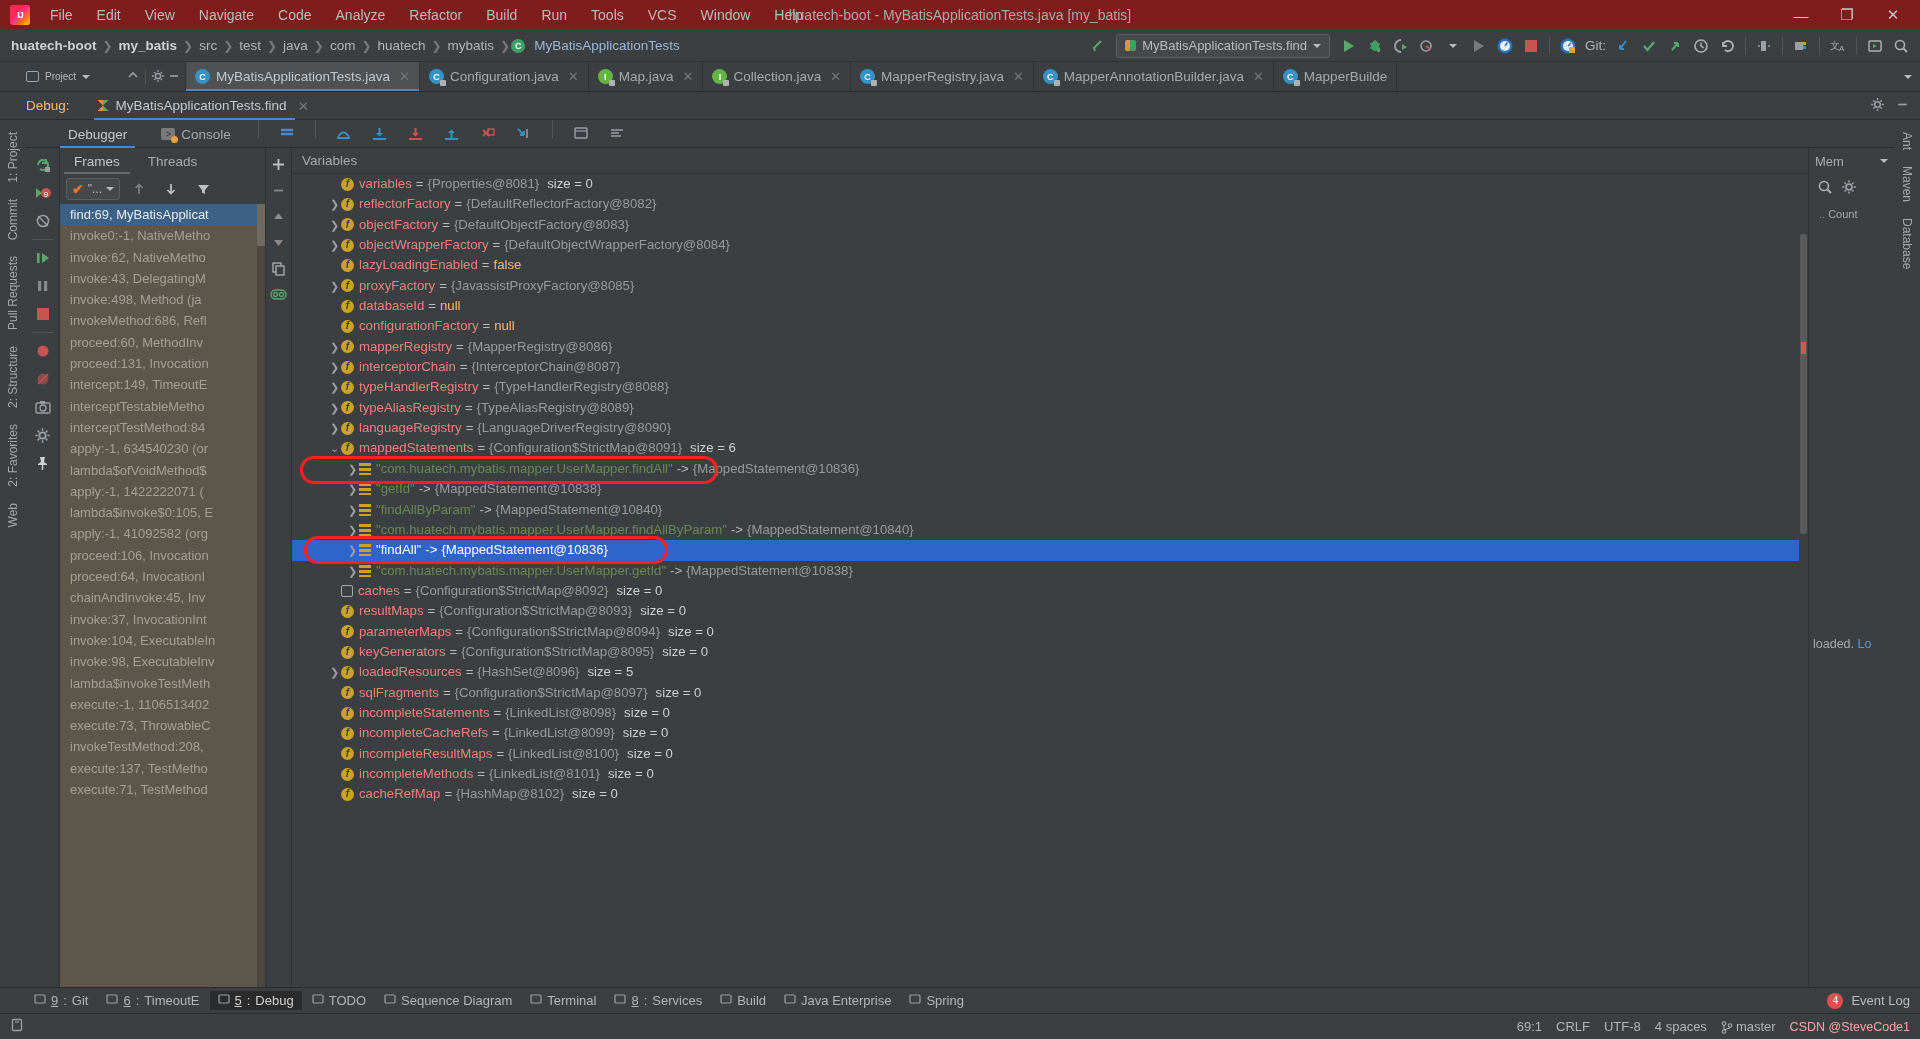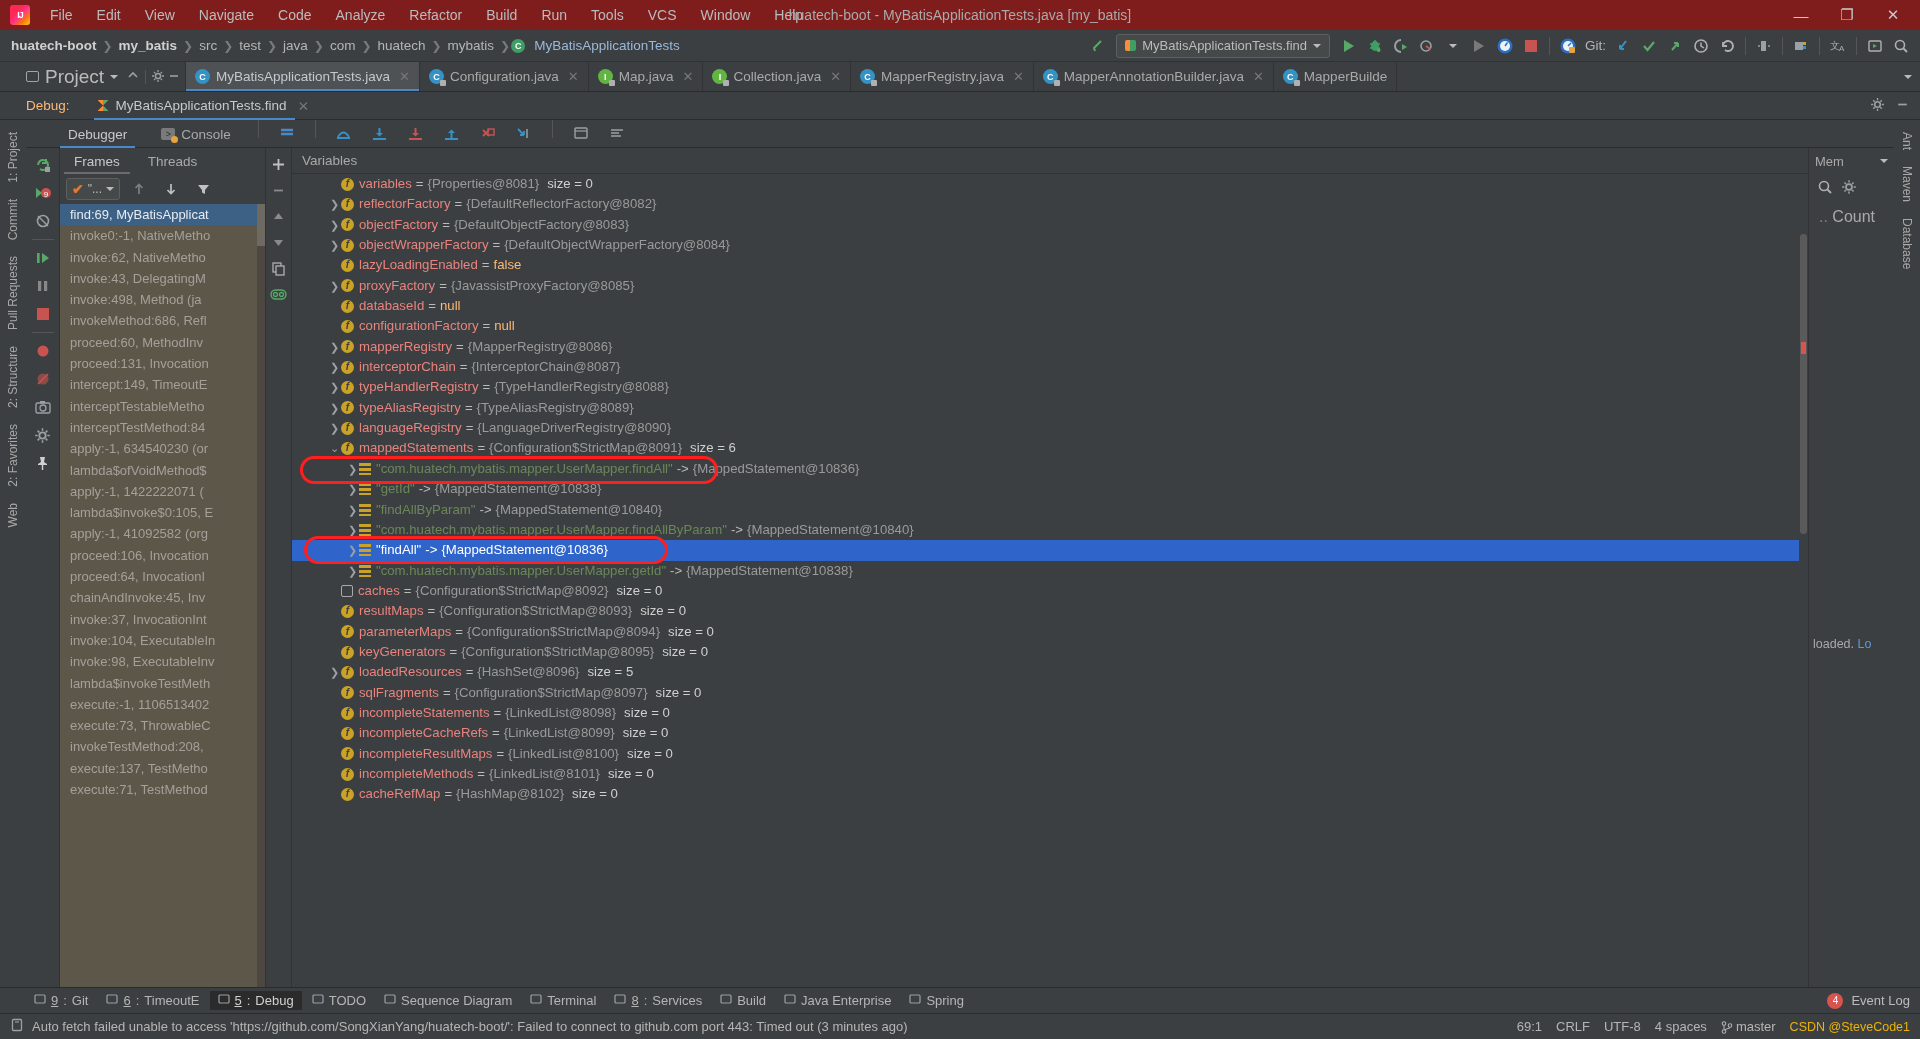--- a/index.html
+++ b/index.html
@@ -72,21 +72,21 @@
   .sq-red { width: 12px; height: 12px; background: #c75450; }
   .caret { width:0;height:0;border-top:4px solid #bbb;border-left:4px solid transparent;border-right:4px solid transparent;}
 
   
   .tabstrip {
     height: 30px; background: #3c3f41; display: flex; align-items: stretch;
     flex: 0 0 30px; border-bottom: 1px solid #2b2b2b; overflow: hidden;
   }
   .proj-head {
     width: 186px; flex: 0 0 186px; display: flex; align-items: center;
-    padding-left: 26px; gap: 6px; background: #3c3f41; font-size: 19px;
+    padding-left: 26px; gap: 6px; background: #3c3f41; font-size: 10px;
     border-right: 1px solid #323232;
   }
   .folder-ic { width: 13px; height: 11px; border: 1.5px solid #9aa7b0; border-radius: 2px; }
   .proj-tools { margin-left: auto; display: flex; align-items: center; gap: 2px; padding-right: 4px; color: #aaa;}
   .etab {
     display: flex; align-items: center; gap: 6px; padding: 0 9px;
     color: #a9a9a9; font-size: 13.5px; white-space: nowrap; position: relative;
     border-right: 1px solid #323232;
   }
   .etab.active { background: #4e5254; color: #c2c9cf; }
@@ -224,21 +224,21 @@
   .vars-scroll { position: absolute; right: 0; top: 0; bottom: 0; width: 9px; background: #3c3f41;}
   .vars-thumb { position: absolute; right: 1px; width: 7px; background: #5a5a5a; border-radius: 3px;}
 
   
   .mem-pane {
     width: 86px; flex: 0 0 86px; display: flex; flex-direction: column;
     border-left: 1px solid #323232; background: #3c3f41; min-width: 0;
   }
   .mem-head { height: 26px; display:flex; align-items:center; gap:4px; padding-left:6px; font-size:13px; color:#a9a9a9;}
   .mem-tools { height: 28px; display:flex; align-items:center; gap:8px; padding-left:8px;}
-  .mem-col { font-size: 16px; color: #a9a9a9; padding: 6px 6px 0 10px; white-space: nowrap; }
+  .mem-col { font-size: 11px; color: #a9a9a9; padding: 6px 6px 0 10px; white-space: nowrap; }
   .mem-note { font-size: 12.5px; color:#a9a9a9; padding: 6px 4px; white-space: nowrap;}
   .mem-note .lnk { color: #5b9bd5; }
 
   
   .bottombar {
     height: 26px; flex: 0 0 26px; background: #3c3f41; display: flex; align-items: center;
     gap: 2px; padding-left: 26px; border-top: 1px solid #2b2b2b; font-size: 13px;
   }
   .btw { display: flex; align-items: center; gap: 5px; padding: 2px 8px; color: #b5b5b5; white-space: nowrap;}
   .btw.active { background: #2b2b2b; color: #d0d0d0; }
@@ -250,21 +250,21 @@
   }
 
   
   .statusbar {
     height: 26px; flex: 0 0 26px; background: #3c3f41; display: flex; align-items: center;
     gap: 8px; padding: 0 10px; font-size: 13px; color: #b5b5b5; border-top: 1px solid #2b2b2b;
   }
   .status-msg { white-space: nowrap; overflow: hidden; text-overflow: ellipsis; }
   .status-end { margin-left: auto; display: flex; align-items: center; gap: 14px; white-space: nowrap;}
   .branch-ic { width: 11px; height: 11px; position: relative; display:inline-block;}
-  .wm { color: #eab308; font-size: 12.5px; }
+  .wm { color: #fca5a5; font-size: 12.5px; }
 
   
   .anno {
     position: absolute; border: 3px solid #ff1f1f; border-radius: 16px;
     pointer-events: none; z-index: 50;
   }
   .scroll-mark { position:absolute; right:2px; width:5px; height:12px; background:#d9534f;}
 </style>
 </head>
 <body>
@@ -1186,21 +1186,20 @@
       </div>
     </div>
 
   <div class="statusbar">
     <span>
       <svg width="14" height="14" viewBox="0 0 14 14">
           <rect x="2.5" y="1.5" width="9" height="11" rx="1" stroke="#9aa0a6" stroke-width="1.3" fill="none"></rect>
           <path d="M5 4h4" stroke="#9aa0a6" stroke-width="1.1"></path>
         </svg>
     </span>
-    <span class="status-msg">Auto fetch failed unable to access 'https://github.com/SongXianYang/huatech-boot/': Failed to connect to github.com port 443: Timed out (3 minutes ago)</span>
     <span class="status-end">
       <span>69:1</span>
       <span>CRLF</span>
       <span>UTF-8</span>
       <span>4 spaces</span>
       <span style="display:flex;align-items:center;gap:4px">
         <span class="branch-ic">
           <svg width="12" height="13" viewBox="0 0 12 13">
               <circle cx="3" cy="2.5" r="1.8" stroke="#b0b0b0" stroke-width="1.1" fill="none"></circle>
               <circle cx="3" cy="10.5" r="1.8" stroke="#b0b0b0" stroke-width="1.1" fill="none"></circle>

